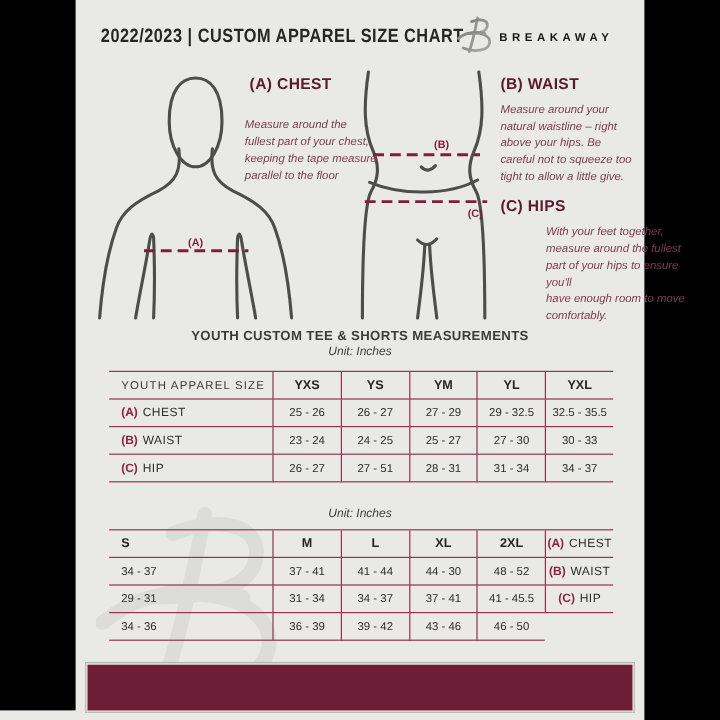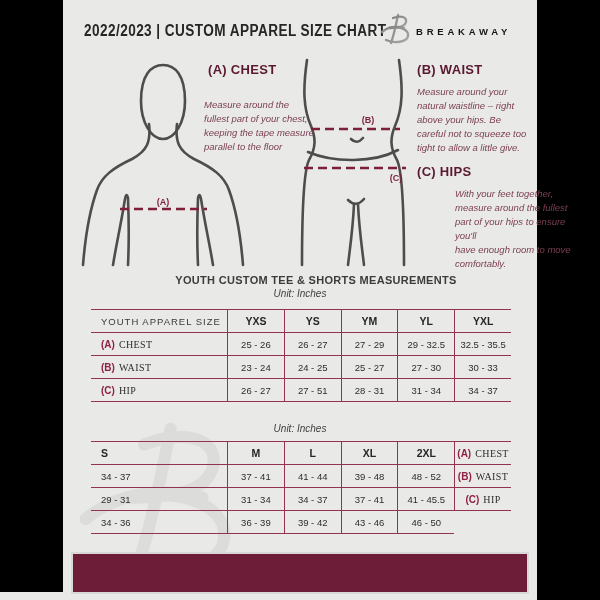--- a/index.html
+++ b/index.html
@@ -67,21 +67,21 @@
   .tbl>div{
     height:22px;display:flex;align-items:center;justify-content:center;
     border-bottom:1.5px solid var(--line);
     font-size:9.5px;color:#2d2d2d;
   }
   .tbl>div:not(:nth-child(6n+1)){border-left:1.5px solid var(--line);}
   .tbl>div:nth-child(6n+1){justify-content:flex-start;padding-left:10px;}
   .tbl .th{font-weight:bold;font-size:10.5px;color:#262626;}
   .tbl .th-label{font-weight:normal;font-size:9.5px;letter-spacing:1px;color:#3a3a3a;}
   .pfx{font-weight:bold;color:#8e2242;margin-right:4px;font-size:10px;}
-  .rlabel{font-size:10px;letter-spacing:.4px;font-family:Liberation Serif, serif;}
+  .rlabel{font-size:10px;letter-spacing:.4px;}
 
   
   .watermark{position:absolute;left:80px;top:418px;z-index:0;opacity:.75;}
   .watermark path{fill:none;stroke:#d8d8d8;stroke-width:2.3;stroke-linecap:round;}
   .footer-bar{
     position:absolute;left:71px;top:552px;width:458px;height:42px;z-index:2;
     background:var(--maroon);border:2px solid #d8d8d6;box-sizing:border-box;
   }
 </style>
 </head>
@@ -143,21 +143,21 @@
   <div class="instr-body" style="left:417px;top:187px;width:118px;margin-left:38px;">With your feet together, measure around the fullest part of your hips to ensure you'll
 have enough room to move comfortably.</div>
 
   <svg class="watermark" width="160" height="170" viewBox="0 0 30 32">
     <path d="M 17,2 C 15,12 13,22 10,30"></path>
     <path d="M 12,5 C 20,2 26,4 25,9 C 24,14 17,15 9,15"></path>
     <path d="M 9,15 C 20,13 28,17 27,23 C 26,29 14,31 5,27"></path>
     <path d="M 1,19 C 7,14 15,13 23,15"></path>
   </svg>
 
-  <div class="sect-title" style="top:274px;padding-left:16px;">YOUTH CUSTOM TEE &amp; SHORTS MEASUREMENTS</div>
+  <div class="sect-title" style="top:274px;">YOUTH CUSTOM TEE &amp; SHORTS MEASUREMENTS</div>
   <div class="sect-sub" style="top:288px;">Unit: Inches</div>
 
   <div class="tbl" style="top:309px;">
     <div class="th-label">YOUTH APPAREL SIZE</div>
     <div class="th">YXS</div>
     <div class="th">YS</div>
     <div class="th">YM</div>
     <div class="th">YL</div>
     <div class="th">YXL</div>
 
@@ -201,21 +201,21 @@
     <div class="th">XL</div>
     <div class="th">2XL</div>
 
     <div>
         <span class="pfx">(A)</span>
         <span class="rlabel">CHEST</span>
       </div>
     <div>34 - 37</div>
     <div>37 - 41</div>
     <div>41 - 44</div>
-    <div>39 - 48</div>
+    <div>44 - 30</div>
     <div>48 - 52</div>
 
     <div>
         <span class="pfx">(B)</span>
         <span class="rlabel">WAIST</span>
       </div>
     <div>29 - 31</div>
     <div>31 - 34</div>
     <div>34 - 37</div>
     <div>37 - 41</div>

